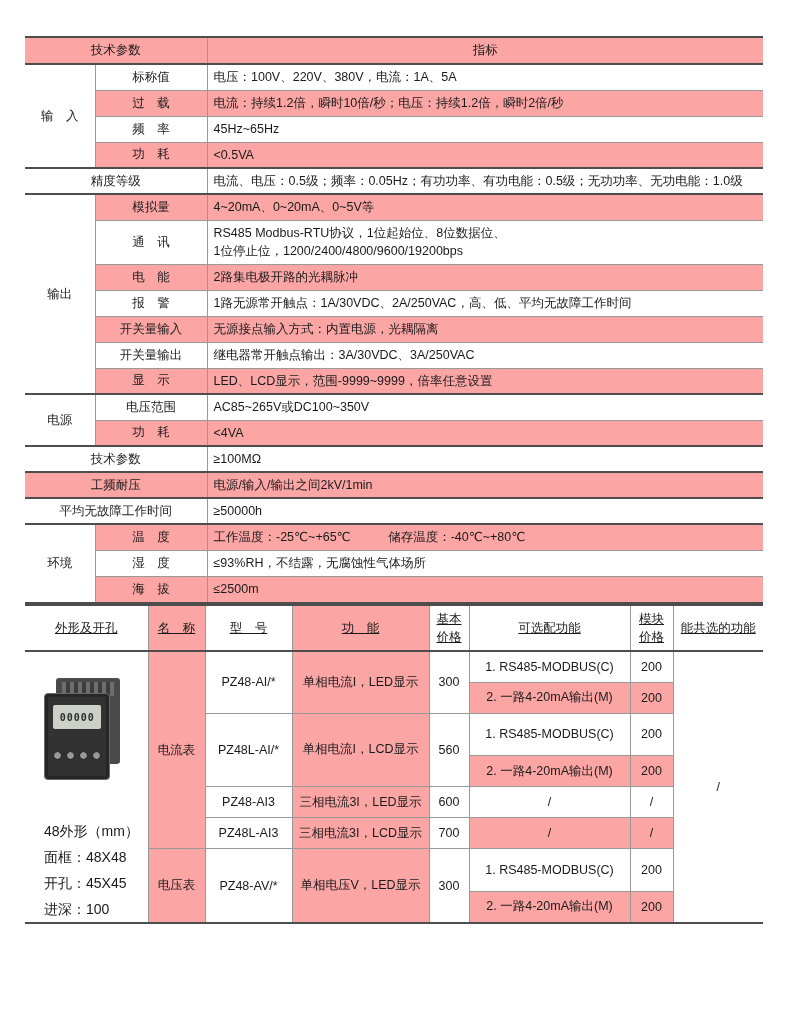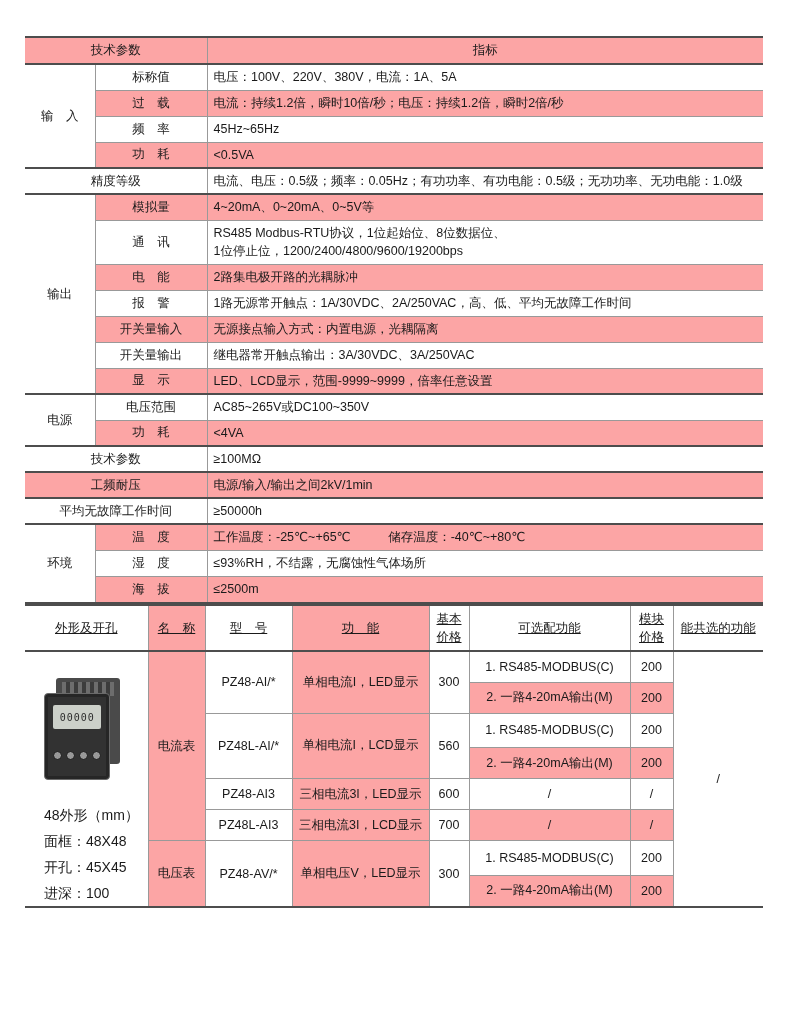--- a/index.html
+++ b/index.html
@@ -29,21 +29,21 @@
   tr.gb > td { border-top:2px solid #4d4d4d; }
   .v { text-align:left; padding-left:6px; white-space:pre-line; line-height:1.45; }
 
   .price-wrap { }
   .price thead tr { height:45px;text-decoration:underline; }
   .price th { white-space:pre-line; line-height:1.45; }
   .price tbody tr { height:31px; }
   .shape-cell { vertical-align:top; }
 
   
-  .meter { position:relative; width:84px; height:124px; margin:26px auto 0; }
+  .meter { position:relative; width:84px; height:124px; margin:26px auto 16px;font-weight:bold; }
   .meter-back { position:absolute; left:12px; top:0; width:64px; height:86px; background:#4a4a4a; border-radius:3px; }
   .meter-back::before { content:""; position:absolute; left:6px; top:4px; right:6px; height:14px;
     background:repeating-linear-gradient(90deg,#6d6d6d 0 4px,#3c3c3c 4px 8px); }
   .meter-face { position:absolute; left:0; top:15px; width:66px; height:87px; background:#323232;
     border:1px solid #6a6a6a; border-radius:4px; box-shadow:inset 0 0 0 3px #262626; }
   .meter-lcd { margin:11px 8px 0; height:24px; background:#ccd0c9; border-radius:2px;
     display:flex; align-items:center; justify-content:center;
     font-family:"DejaVu Sans Mono",monospace; font-size:10px; letter-spacing:1px; color:#2c2c2c; }
   .meter-btns { display:flex; justify-content:space-between; margin:22px 8px 0; }
   .meter-btns i { display:block; width:9px; height:9px; border-radius:50%; background:#989898; border:1px solid #171717; }

